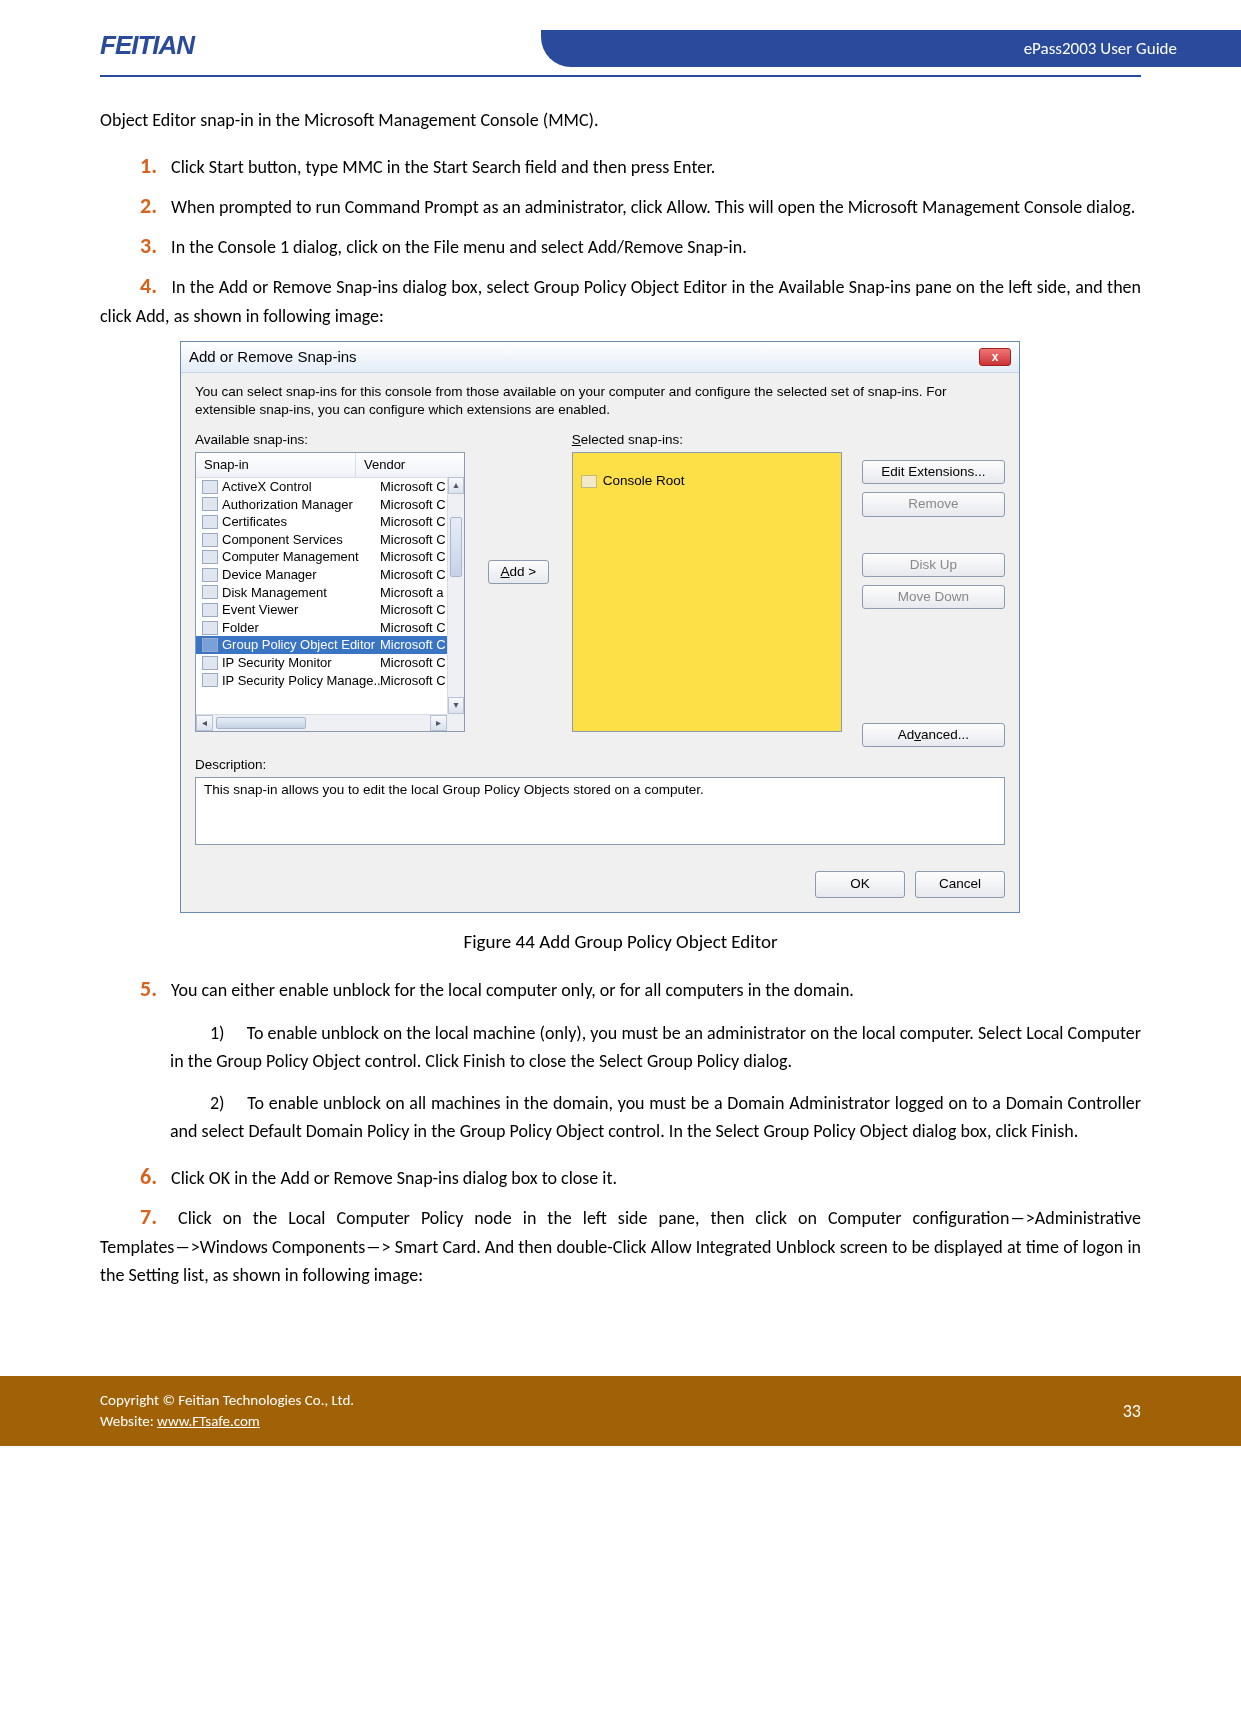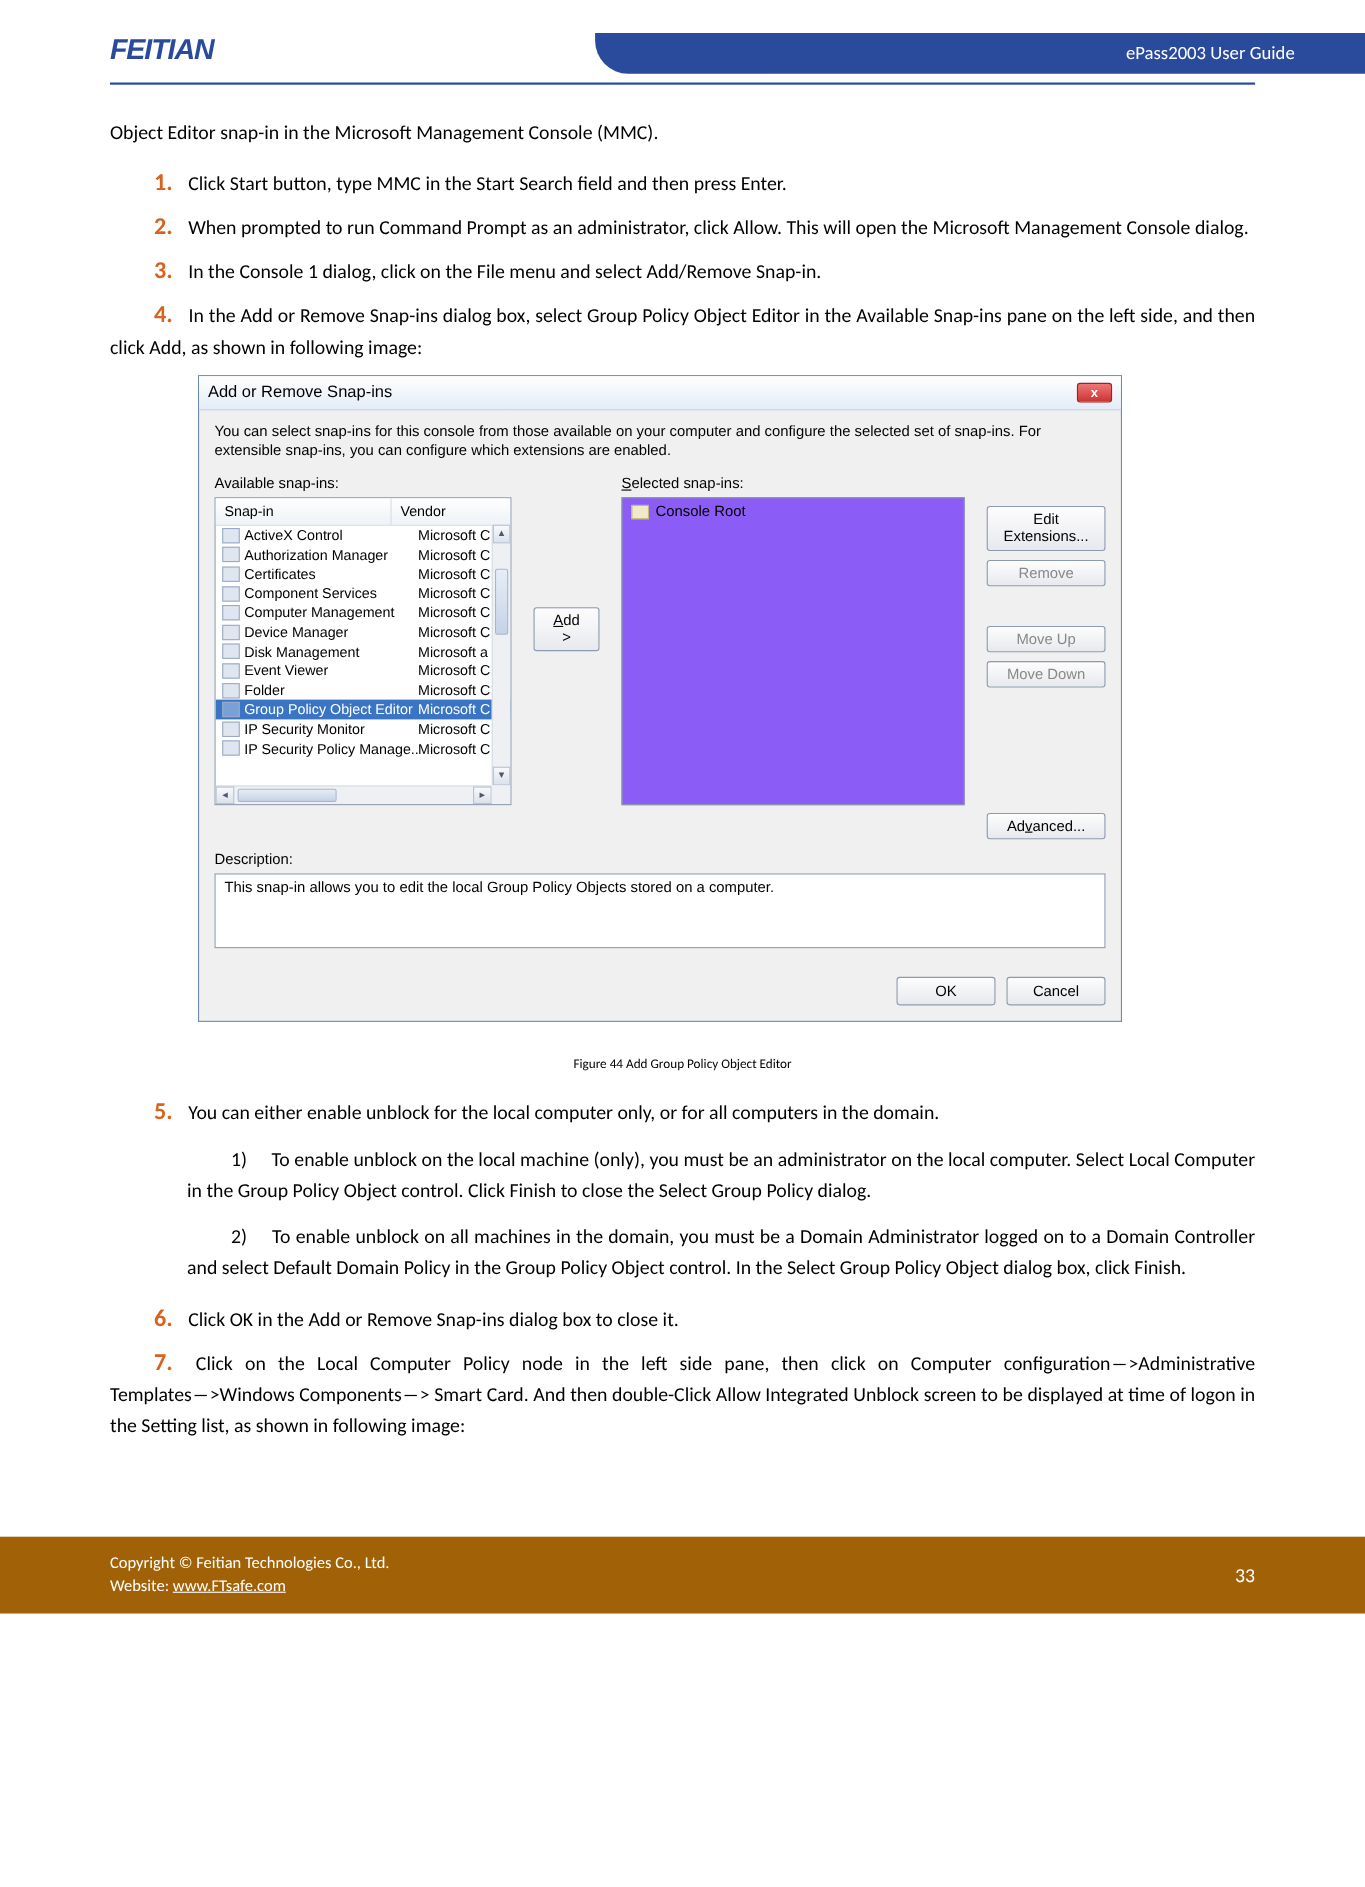--- a/index.html
+++ b/index.html
@@ -60,22 +60,22 @@
     display: inline-block;
     margin-left: 40px;
     margin-right: 10px;
   }
   .bold { font-weight: 400; }
   .figure-wrap {
     margin: 10px 0 10px 80px;
   }
   .figure-caption {
     text-align: center;
-    font-size: 12px;
-    margin: 30px 0 16px 0;
+    font-size: 19px;
+    margin: 14px 0 16px 0;
   }
   .sub-step {
     margin: 14px 0 0 70px;
   }
   .sub-step-num {
     display: inline-block;
     margin-left: 40px;
     margin-right: 18px;
   }
   
@@ -156,22 +156,22 @@
     border: 1px solid #8c9bb0;
     border-radius: 3px;
     padding: 3px 12px;
     font-size: 13.5px;
     min-width: 60px;
     text-align: center;
   }
   .btn.disabled { color: #888; }
   .sel-col { flex:1; }
   .sel-box {
-    background:#8b5cf6; border:1px solid #8c9bb0; height:280px; width: 312px;
-    padding: 4px 8px;
+    background:#fde047; border:1px solid #8c9bb0; height:280px; width: 270px;
+    padding: 20px 8px;
   }
   .sel-item { font-size:13.5px; display:flex; align-items:center; gap:6px; }
   .folder-icon { width:16px; height:13px; background:#f2e9c8; border:1px solid #c7b97a; display:inline-block; }
   .right-btns { display:flex; flex-direction:column; gap:8px; width:150px; }
   .right-btns .btn { width: 100%; }
   .right-section-spacer { height: 20px; }
   .desc-section { margin-top: 10px; }
   .desc-box {
     background:#fff; border:1px solid #8c9bb0; height: 68px; margin-top: 2px;
     padding: 4px 8px; font-size: 13.5px;
@@ -332,21 +332,21 @@
                 <span>Console Root</span>
               </div>
             </div>
           </div>
 
           <div class="right-btns">
             <div style="height:20px"></div>
             <div class="btn">Edit Extensions...</div>
             <div class="btn disabled">Remove</div>
             <div class="right-section-spacer"></div>
-            <div class="btn disabled">Move Up</div>
+            <div class="btn disabled">Disk Up</div>
             <div class="btn disabled">Move Down</div>
             <div style="flex:1"></div>
             <div style="height:90px"></div>
             <div class="btn"><span>Ad<span style="text-decoration:underline">v</span>anced...</span></div>
           </div>
         </div>
         <div class="desc-section">
           <div class="col-label">Description:</div>
           <div class="desc-box">This snap-in allows you to edit the local Group Policy Objects stored on a computer.</div>
         </div>

